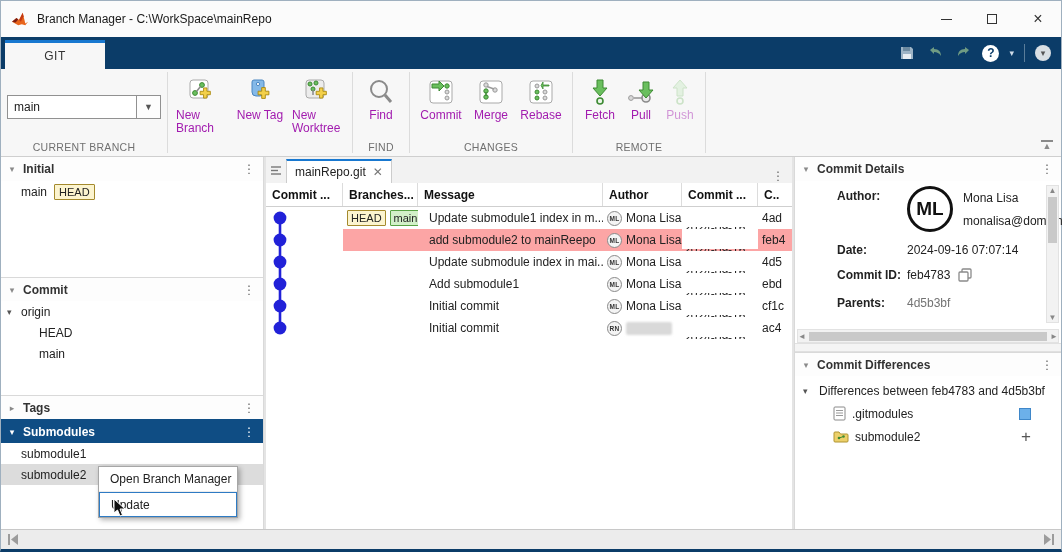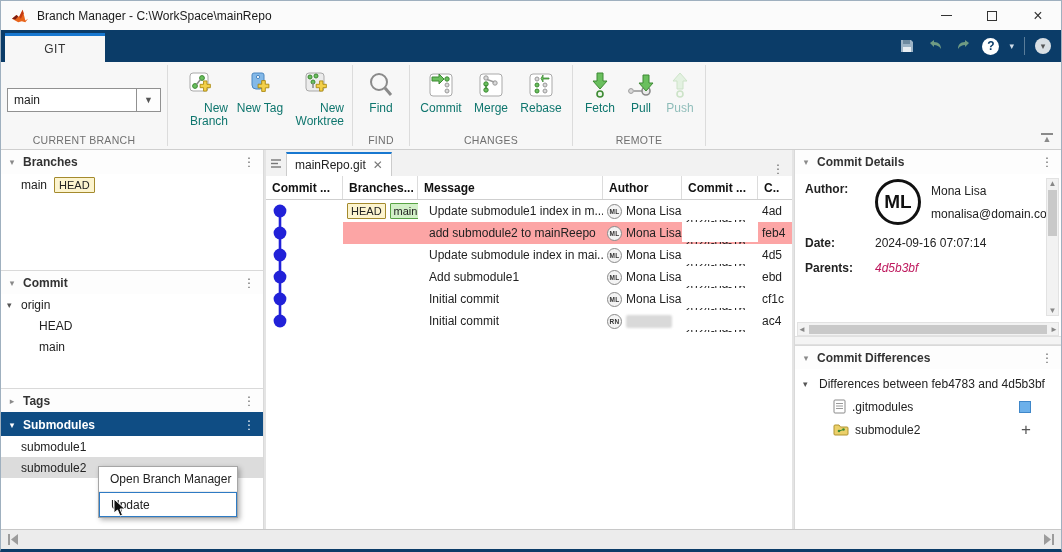--- a/index.html
+++ b/index.html
@@ -1,21 +1,21 @@
 <!DOCTYPE html>
 <html><head>
 <meta charset="utf-8">
 <style>
   * { margin:0; padding:0; box-sizing:border-box; }
   html,body { width:1062px; height:552px; font-family:"Liberation Sans", sans-serif; background:#e8e8e8; overflow:hidden; }
   .window { position:relative; width:1062px; height:552px; background:#ffffff;
             border:1px solid #9fb0bf; border-bottom:3px solid #0b3c68; display:flex; flex-direction:column; }
 
   
-  .titlebar { height:29px; background:#fbfbfb; display:flex; align-items:center; flex:0 0 auto; }
+  .titlebar { height:36px; background:#fbfbfb; display:flex; align-items:center; flex:0 0 auto; }
   .ml-logo { width:18px; height:16px; margin:0 8px 0 10px; }
   .title-text { font-size:12px; color:#1a1a1a; }
   .win-controls { margin-left:auto; display:flex; height:100%; }
   .win-btn { width:46px; height:100%; display:flex; align-items:center; justify-content:center; color:#333; font-size:14px; }
   .glyph-min { width:11px; border-top:1px solid #333; display:block; }
   .glyph-max { width:10px; height:10px; border:1px solid #333; display:block; }
   .glyph-close { font-size:16px; line-height:1; }
 
   
   .ribbon-tabs { height:32px; background:#0b3c68; display:flex; align-items:flex-end; flex:0 0 auto; position:relative; }
@@ -31,21 +31,21 @@
                 display:flex; align-items:center; justify-content:center; }
 
   
   .toolbar { height:88px; background:#f7f7f7; border-bottom:1px solid #cfcfcf; display:flex; flex:0 0 auto; position:relative; }
   .tb-group { display:flex; flex-direction:column; padding:6px 6px 0 6px; }
   .tb-sep { width:1px; background:#dcdcdc; margin:3px 0; }
   .g-buttons { display:flex; align-items:flex-start; gap:2px; }
   .g-label { margin-top:auto; text-align:center; font-size:10.5px; color:#707070; padding:2px 0 3px; letter-spacing:.3px; white-space:nowrap; }
   .tb-btn { display:flex; flex-direction:column; align-items:center; width:56px; padding:2px 2px; cursor:default; }
   .tb-btn .ticon { width:30px; height:30px; }
-  .tb-btn .tlabel { font-size:12px; color:#0f766e; text-align:right; line-height:1.12; margin-top:2px; }
+  .tb-btn .tlabel { font-size:12px; color:#a21caf; text-align:left; line-height:1.12; margin-top:2px; }
   .tb-btn.disabled { opacity:.45; }
   .combo-wrap { margin-top:20px; display:flex; }
   .combo-input { width:130px; height:24px; border:1px solid #919191; background:#fff; font-size:12px; color:#222;
                  padding:0 6px; display:flex; align-items:center; }
   .combo-btn { width:24px; height:24px; border:1px solid #919191; border-left:none; background:#fdfdfd;
                display:flex; align-items:center; justify-content:center; color:#555; font-size:9px; }
   .ribbon-collapse { position:absolute; right:8px; bottom:6px; color:#8a8a8a; font-size:9px; line-height:.8; text-align:center; }
   .ribbon-collapse .bar { display:block; width:12px; border-top:2px solid #8a8a8a; margin:0 auto 1px auto; }
 
   
@@ -96,30 +96,30 @@
   .badge-head { border:1px solid #a48a2d; background:#fcf4cf; }
   .badge-main { border:1px solid #58a344; background:#d2f0c8; }
   .mini-avatar { width:15px; height:15px; min-width:15px; border-radius:50%; border:1px solid #8a8a8a; background:#f4f4f4;
                  color:#333; font-size:6.5px; font-weight:bold; display:flex; align-items:center; justify-content:center; letter-spacing:.2px; }
   .author-name { overflow:hidden; white-space:nowrap; width:56px; }
   .redacted { width:46px; height:13px; background:#d9d9d9; border-radius:2px; filter:blur(1px); }
   .graph-overlay { position:absolute; left:3px; top:0; pointer-events:none; }
 
   
   .right-panel { width:267px; background:#fff; display:flex; flex-direction:column; border-left:1px solid #d9d9d9; }
-  .cd-body { height:148px; position:relative; padding:8px 20px 0 10px; font-size:12px; color:#222; flex:0 0 auto; }
+  .cd-body { height:148px; position:relative; padding:8px 20px 0 10px; font-size:12px; color:#222; flex:0 0 auto;margin-left:32px; }
   .cd-row { display:flex; margin-bottom:11px; }
   .cd-label { width:70px; min-width:70px; font-weight:bold; }
   .author-flex { display:flex; align-items:center; gap:10px; margin-top:-3px; }
   .big-avatar { width:46px; height:46px; min-width:46px; border-radius:50%; border:3px solid #111; color:#111;
                 font-size:19px; font-weight:bold; display:flex; align-items:center; justify-content:center; }
   .author-col { display:flex; flex-direction:column; gap:9px; overflow:hidden; }
   .author-email { white-space:nowrap; overflow:hidden; width:118px; }
   .copy-icon { display:inline-block; margin-left:8px; vertical-align:-3px; }
-  .link { color:#be185d;font-style:italic; }
+  .link { color:#737373; }
   .vscroll { position:absolute; right:2px; top:4px; width:13px; height:138px; background:#f2f2f2; border:1px solid #e2e2e2;
              display:flex; flex-direction:column; align-items:center; font-size:8px; color:#888; }
   .vthumb { width:9px; height:46px; background:#c9c9c9; margin-top:2px; }
   .vscroll .arr-down { margin-top:auto; }
   .hscroll { height:14px; margin:0 2px; background:#f2f2f2; border:1px solid #e2e2e2; display:flex; align-items:center;
              font-size:8px; color:#888; flex:0 0 auto; }
   .hthumb { height:9px; background:#c9c9c9; flex:1 1 auto; margin:0 3px; }
   .panel-gap { height:9px; background:#f4f4f4; border-top:1px solid #e0e0e0; border-bottom:1px solid #e0e0e0; flex:0 0 auto; }
   .cdiff-body { flex:1 1 auto; font-size:12px; color:#222; padding-top:4px; overflow:hidden; }
   .diff-group { height:22px; display:flex; align-items:center; padding-left:8px; white-space:nowrap; overflow:hidden; }
@@ -328,21 +328,21 @@
     <div class="tb-sep"></div>
 
     <div class="ribbon-collapse"><span class="bar"></span>▲</div>
   </div>
 
   <div class="main">
 
     <div class="left-panel">
       <div class="sec-header">
         <span class="caret">▾</span>
-        <span>Branches</span>
+        <span>Initial</span>
         <span class="kebab">⋮</span>
       </div>
       <div class="sec-body" style="height:96px">
         <div class="tree-item">
           <span>main</span>
           <span class="head-badge">HEAD</span>
         </div>
       </div>
 
       <div class="sec-header">
@@ -512,20 +512,30 @@
               <span>Mona Lisa</span>
               <span class="author-email">monalisa@domain.com</span>
             </div>
           </div>
         </div>
         <div class="cd-row" style="margin-top:2px">
           <span class="cd-label">Date:</span>
           <span>2024-09-16 07:07:14</span>
         </div>
         <div class="cd-row">
+          <span class="cd-label">Commit ID:</span>
+          <span>feb4783</span>
+          <span class="copy-icon">
+            <svg width="14" height="14" viewBox="0 0 14 14">
+                <rect x="4" y="1" width="9" height="9" rx="1" fill="#fff" stroke="#8a8a8a" stroke-width="1.3"></rect>
+                <rect x="1" y="4" width="9" height="9" rx="1" fill="#fff" stroke="#8a8a8a" stroke-width="1.3"></rect>
+              </svg>
+          </span>
+        </div>
+        <div class="cd-row">
           <span class="cd-label">Parents:</span>
           <span class="link">4d5b3bf</span>
         </div>
         <div class="vscroll">
           <span>▲</span>
           <span class="vthumb"></span>
           <span class="arr-down">▼</span>
         </div>
       </div>
       <div class="hscroll">

